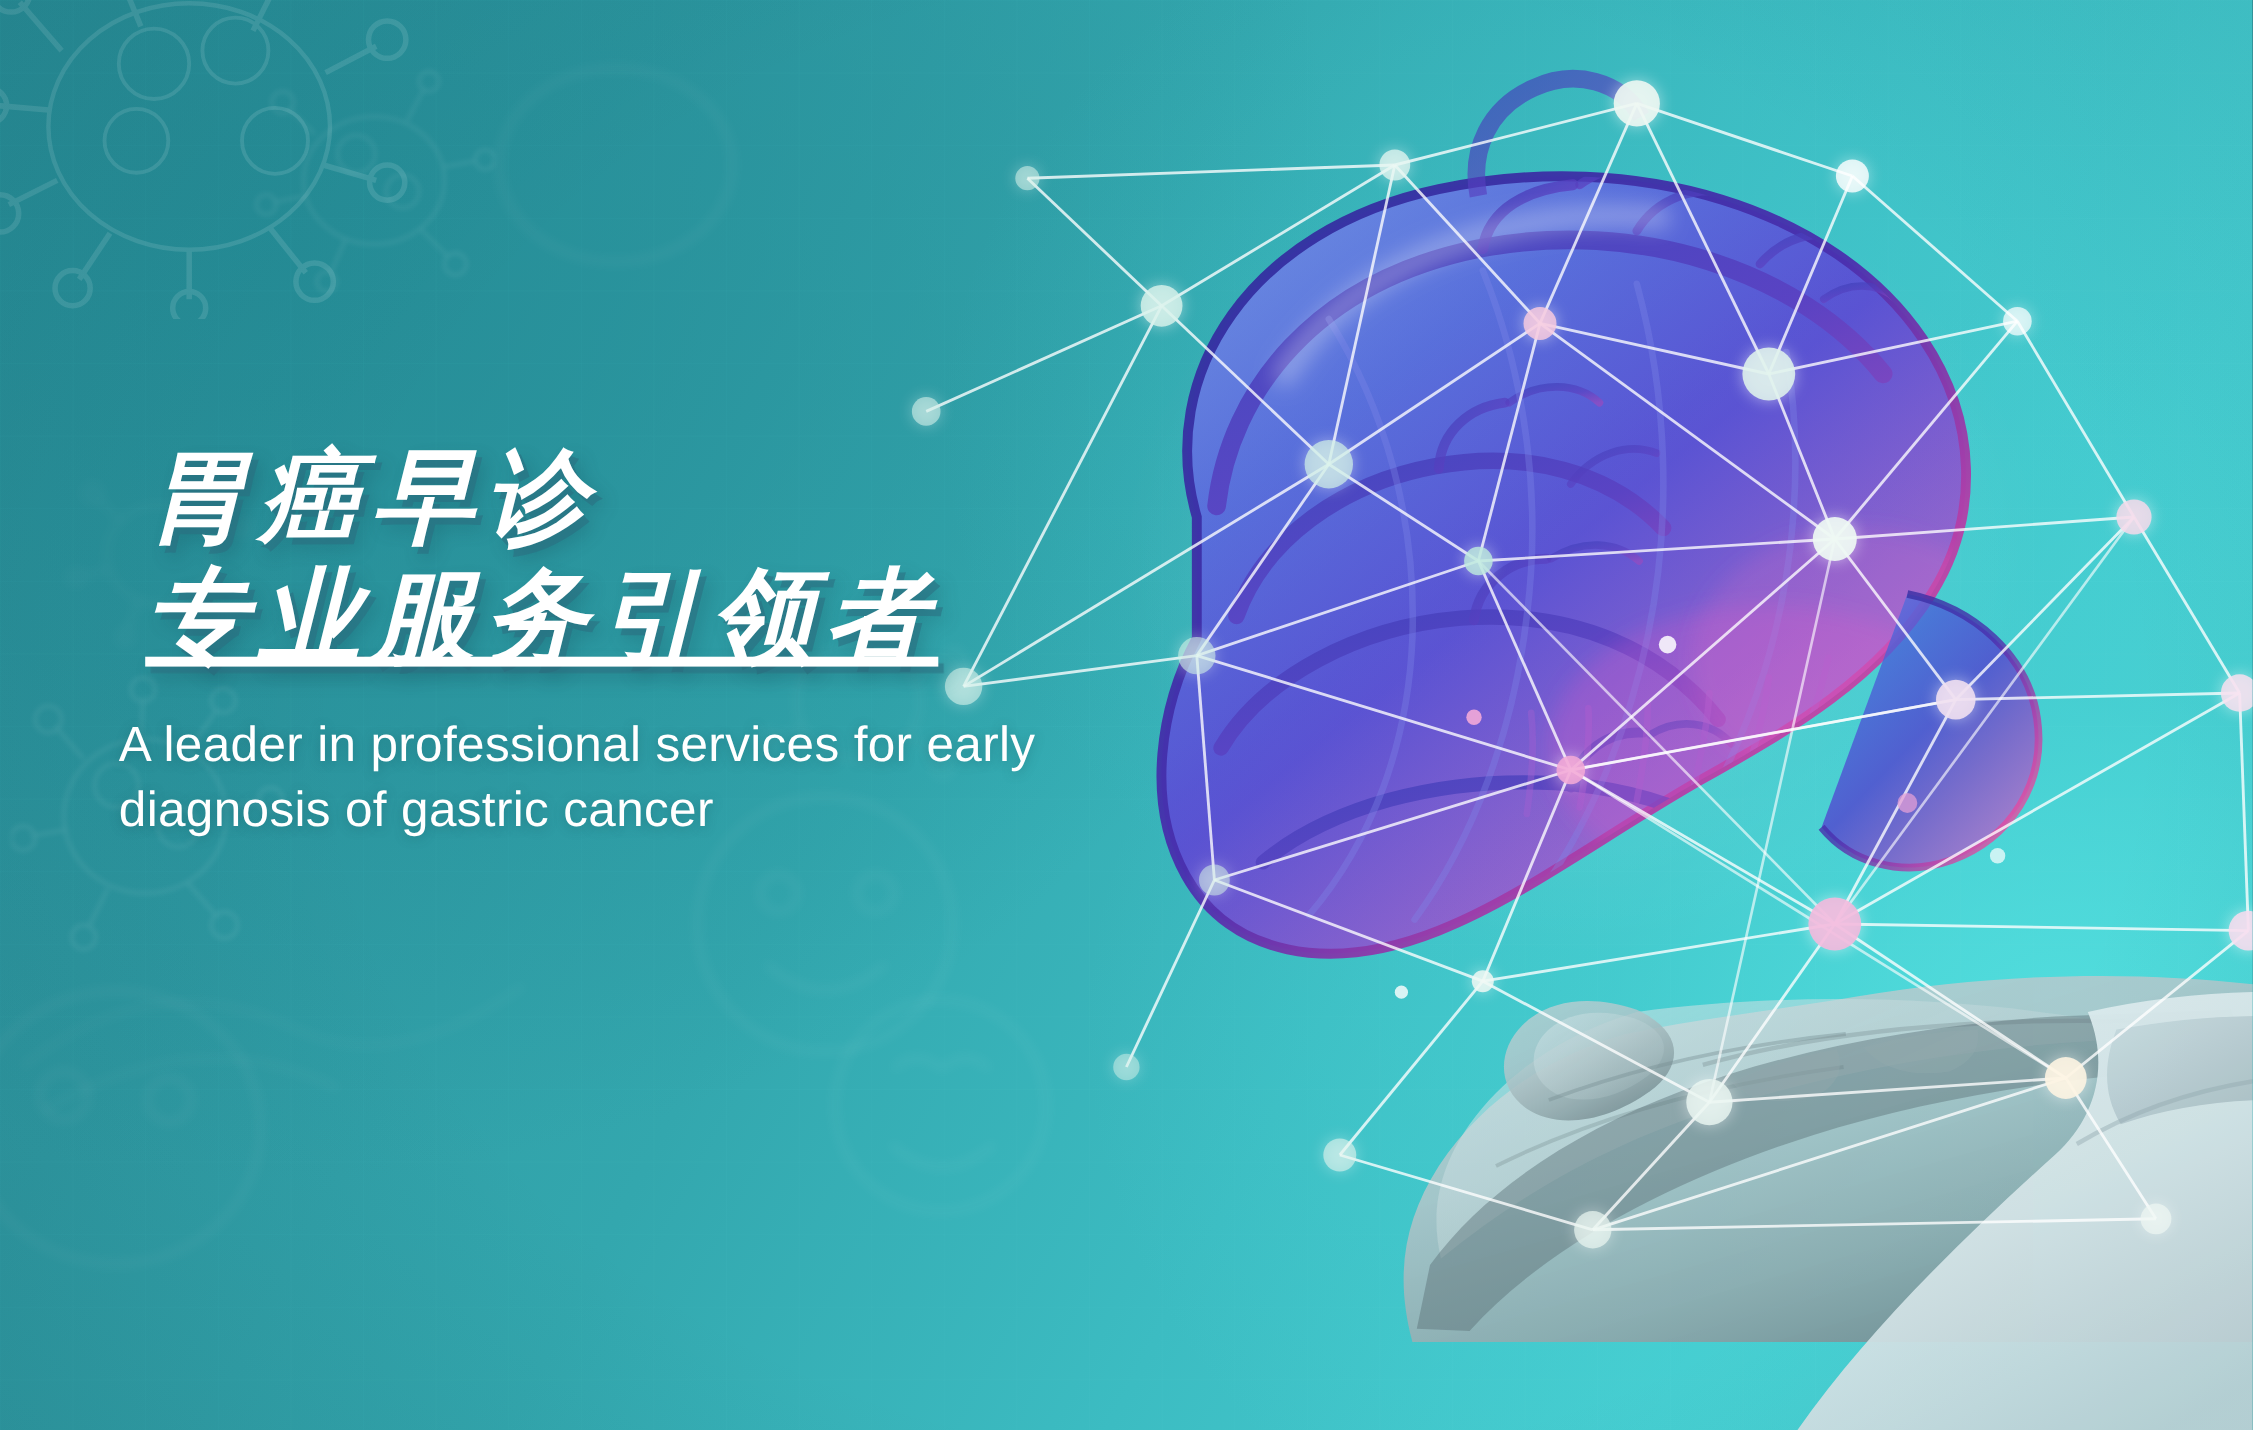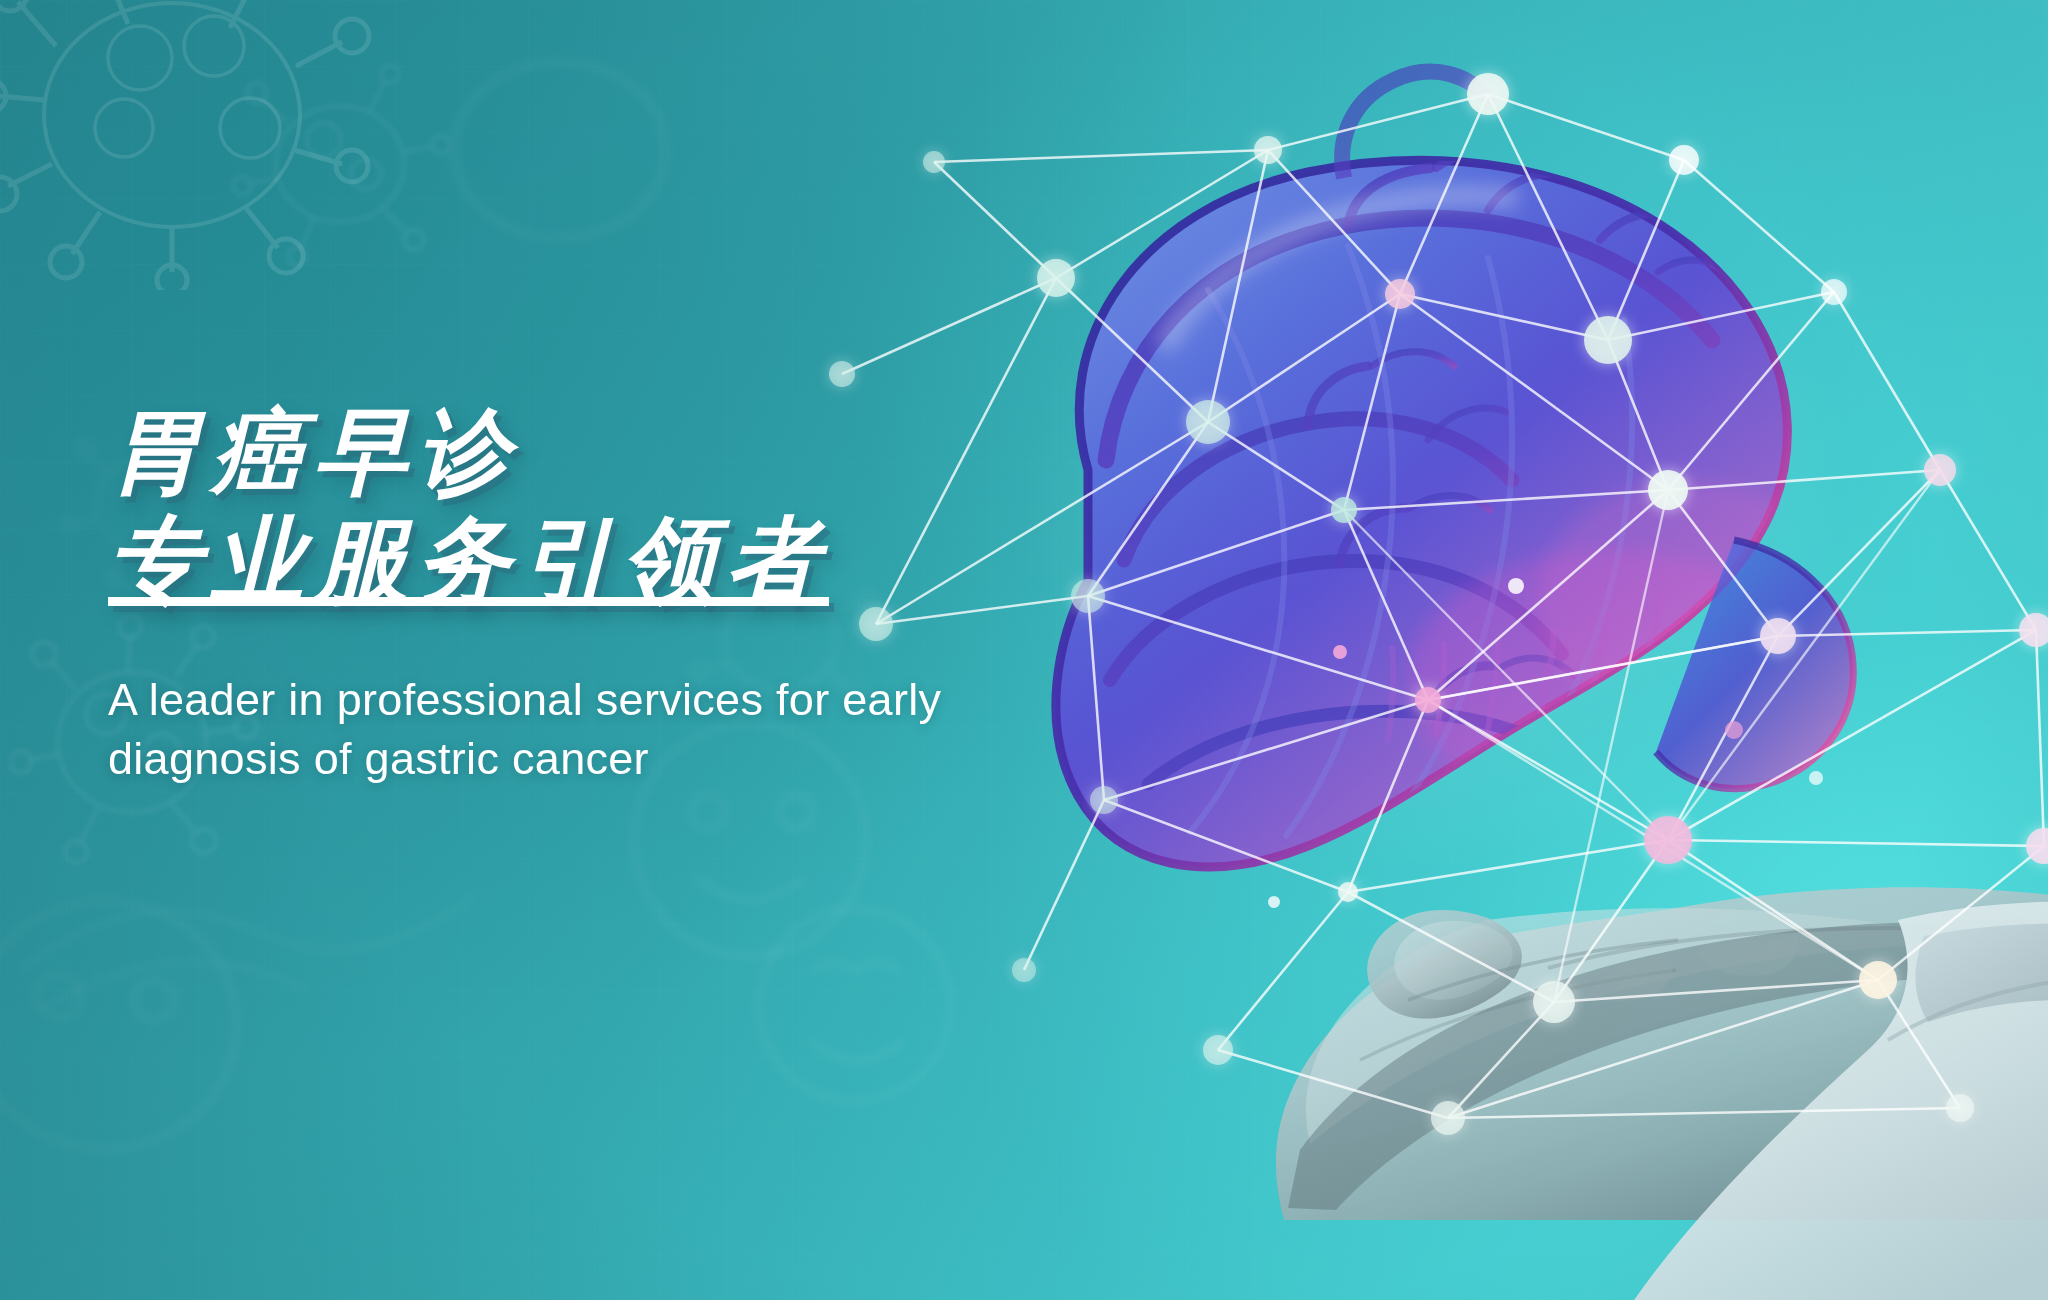--- a/index.html
+++ b/index.html
@@ -53,25 +53,26 @@
     font-weight:700;
     font-style:italic;
     font-size:93px;
     line-height:1.05;
     letter-spacing:10px;
     color:#ffffff;
     text-shadow:
        5px 6px 0 rgba(44,110,128,.55),
        8px 10px 16px rgba(18,70,84,.30);
     white-space:nowrap;
+    margin-left:24px;
   }
   .headline .line2{ display:block; margin-top:10px;text-decoration:underline; }
 
   .subhead{
-    margin-top:62px;
+    margin-top:39px;
     font-size:45px;
     line-height:1.30;
     font-weight:400;
     color:#ffffff;
     letter-spacing:.3px;
     text-shadow:0 2px 10px rgba(20,80,90,.35);
     max-width:840px;
   }
 
   

